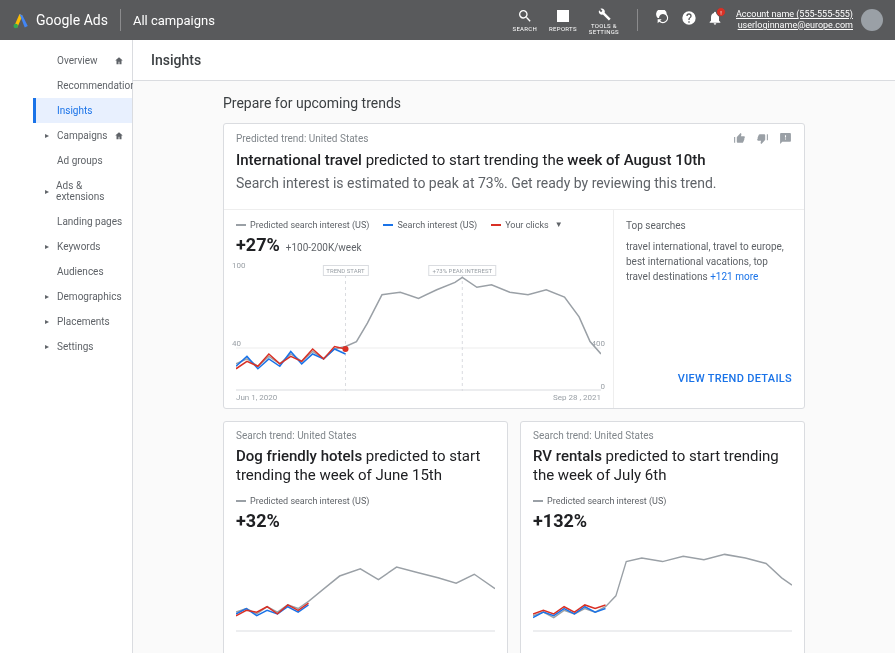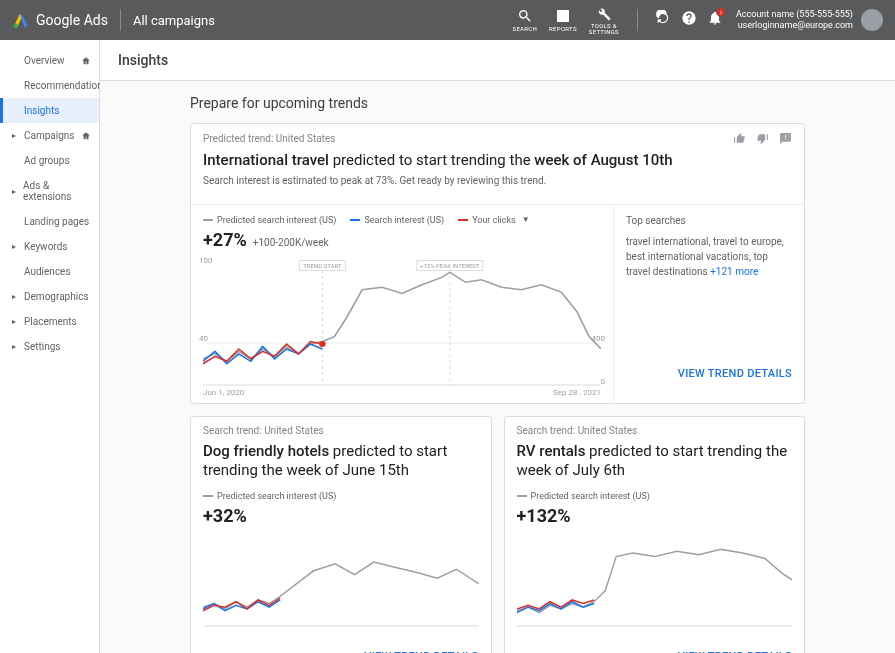--- a/index.html
+++ b/index.html
@@ -12,25 +12,25 @@
   .logo-text { font-size: 14px; font-weight: 400; }
   .header-divider { width: 1px; height: 22px; background: rgba(255,255,255,0.3); margin: 0 12px; }
   .page-context { font-size: 13px; }
   .header-spacer { flex: 1; }
   .hdr-tool { display: flex; flex-direction: column; align-items: center; margin: 0 6px; cursor: pointer; }
   .hdr-tool svg { width: 16px; height: 16px; fill: #fff; }
   .hdr-tool-label { font-size: 6px; letter-spacing: 0.3px; margin-top: 1px; text-transform: uppercase; }
   .hdr-icon { margin: 0 5px; cursor: pointer; position: relative; }
   .hdr-icon svg { width: 16px; height: 16px; fill: #fff; }
   .alert-dot { position: absolute; top: -3px; right: -3px; width: 10px; height: 10px; border-radius: 50%; background: #d93025; border: 1px solid #595a5c; font-size:6px; display:flex;align-items:center;justify-content:center;color:#fff;}
-  .account-block { display:flex; flex-direction:column; align-items:flex-end; font-size:9px; margin: 0 8px; line-height:1.2;}
+  .account-block { display:flex; flex-direction:column; align-items:flex-end; font-size:9px; margin: 0 8px; line-height:1.2;text-decoration:underline;}
   .avatar { width: 22px; height: 22px; border-radius: 50%; background: #9aa0a6; }
   
   
-  .body { display:flex; height: calc(100% - 40px); }
+  .body { display:flex; height: calc(100% - 40px); margin-left: 33px; }
   
   
   .sidebar { width: 100px; border-right: 1px solid #dadce0; padding-top: 8px; font-size: 10px; color: #5f6368; }
   .side-item { display:flex; align-items:center; justify-content:space-between; padding: 7px 8px 7px 12px; cursor:pointer; }
   .side-item.active { background: #e8f0fe; color: #1a73e8; border-left: 3px solid #1a73e8; padding-left: 9px;}
   .side-arrow { font-size: 8px; color:#5f6368; width:8px; display:inline-block;}
   .side-home { width:10px;height:10px;}
   
   
   .main { flex:1; overflow-y:auto; background:#fafafa; }
@@ -39,21 +39,21 @@
   .section-title { font-size: 14px; color:#3c4043; margin-bottom: 12px; }
   
   
   .card { background:#fff; border:1px solid #dadce0; border-radius:3px; margin-bottom:12px; }
   .card-meta { display:flex; align-items:center; justify-content:space-between; padding:8px 12px 0 12px; font-size:10px; color:#80868b;}
   .feedback { display:flex; gap:10px; }
   .feedback svg { width:13px;height:13px; fill:#9aa0a6; cursor:pointer;}
   .card-body { padding: 6px 12px 10px 12px; }
   .headline { font-size: 15px; color:#202124; margin-bottom:4px; line-height:1.3;}
   .headline .bold { font-weight:500; }
-  .subtext { font-size: 10px; color:#5f6368; }
+  .subtext { font-size: 14px; color:#5f6368; }
   
   .split { display:flex; border-top:1px solid #eee; margin-top:8px;}
   .chart-area { flex:1; padding:10px 12px 6px 12px; border-right:1px solid #eee;}
   .detail-area { width: 190px; padding:10px 12px 6px 12px; position:relative;}
   
   .legend { display:flex; gap:14px; font-size:9px; color:#5f6368; margin-bottom:4px; align-items:center;}
   .legend-item { display:flex; align-items:center; gap:4px;}
   .legend-chip { width:10px; height:2px; }
   .metric-line { display:flex; align-items:baseline; gap:6px; margin-bottom:6px;}
   .big-metric { font-size:18px; color:#202124;font-weight:bold; }

